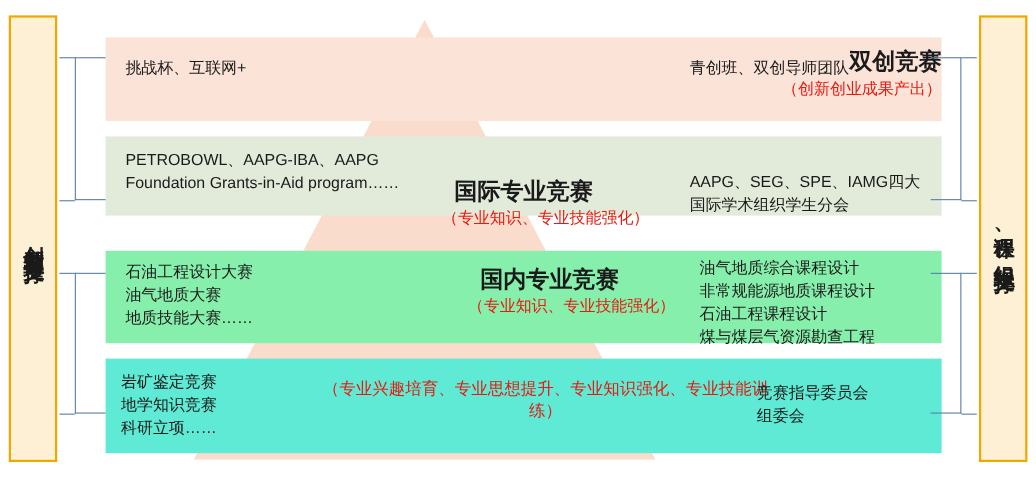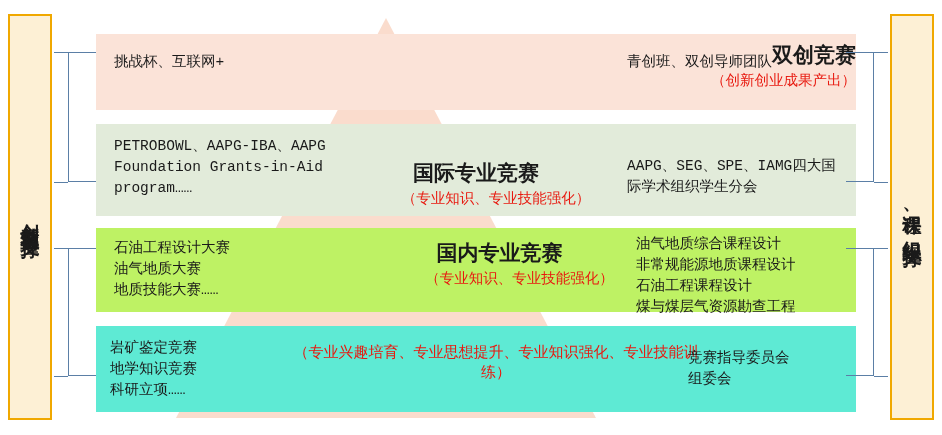--- a/index.html
+++ b/index.html
@@ -54,21 +54,20 @@
   }
 
   
   .band {
     position: absolute;
     left: 96px;
     width: 760px;
     box-sizing: border-box;
     display: flex;
     align-items: center;
-    font-family: Liberation Mono, monospace;
   }
   .band-center {
     position: absolute;
     left: 0;
     right: 0;
     text-align: center;
     pointer-events: none;
   }
   .band-title {
     font-size: 21px;
@@ -95,27 +94,27 @@
   }
 
   
   #band-1 {
     top: 34px;
     height: 76px;
     background: #fbe3d8;
   }
   #band-2 {
     top: 124px;
-    height: 92px;
+    height: 72px;
     background: #e2ebda;
   }
   #band-3 {
     top: 228px;
     height: 84px;
-    background: #bef264;
+    background: #86efac;
   }
   #band-4 {
     top: 326px;
     height: 86px;
     background: #5eead4;
   }
 
   
   .bracket {
     position: absolute;

